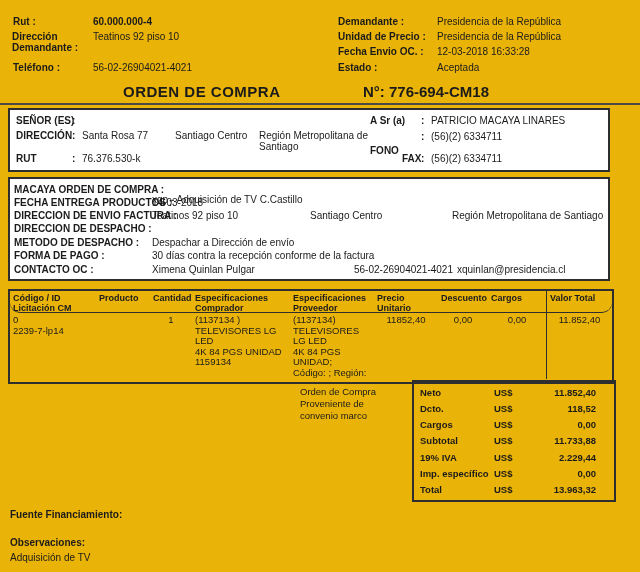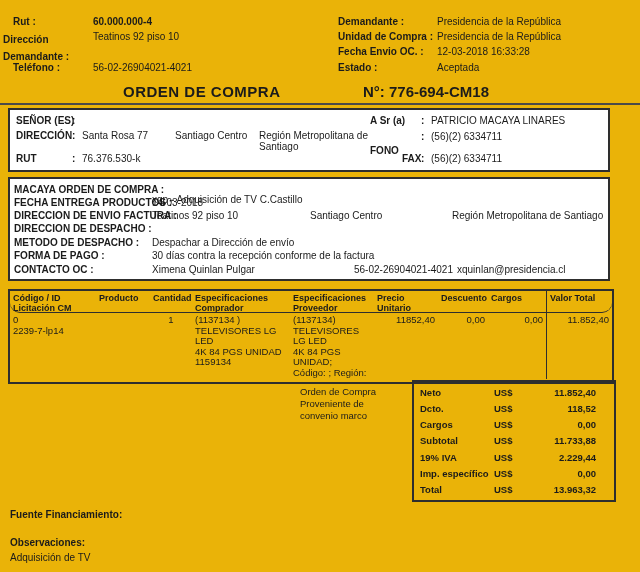--- a/index.html
+++ b/index.html
@@ -21,48 +21,48 @@
   .d-value{position:absolute;}
   
   .items{position:absolute;left:8px;top:289px;width:602px;height:91px;border:2px solid #2e2e2e;font-size:9px;}
   .t-row{display:flex;width:100%;border-radius:10px;}
   .t-head{border-bottom:1px solid #2e2e2e;height:21px;}
   .t-body{height:66px;}
   .c{padding:2px 3px;box-sizing:border-box;overflow:hidden;font-weight:bold;white-space:pre-line;line-height:10px;}
   .t-body .c{font-weight:normal;font-size:9.5px;line-height:10.5px;}
   .c0{width:86px;} .c1{width:54px;} .c2{width:42px;} .c3{width:98px;} .c4{width:84px;}
   .c5{width:64px;} .c6{width:50px;} .c7{width:58px;} .c8{width:66px;border-left:1px solid #2e2e2e;}
-  .num{text-align:right;}
+  .num{text-align:center;}
   .cen{text-align:center;}
   
   .totals{position:absolute;left:412px;top:380px;width:204px;height:122px;border:2px solid #2e2e2e;
           display:flex;flex-direction:column;justify-content:space-between;padding:5px 0;box-sizing:border-box;font-size:9.5px;}
   .tot-row{display:flex;align-items:baseline;}
   .tot-label{font-weight:bold;padding-left:6px;width:74px;}
   .tot-cur{font-weight:bold;width:52px;}
   .tot-val{font-weight:bold;flex:1;text-align:right;padding-right:18px;}
   .note{position:absolute;left:300px;top:386px;width:90px;font-size:9.5px;line-height:12px;white-space:pre-line;}
   .title-main{position:absolute;left:123px;top:83px;font-size:15px;font-weight:bold;letter-spacing:0.5px;}
   .title-num{position:absolute;left:363px;top:83px;font-size:15px;font-weight:bold;}
 </style>
 </head>
 <body>
 
 <div class="page">
 
   <div class="h-label" style="left:13px;top:16px;">Rut :</div>
   <div class="h-value b" style="left:93px;top:16px;">60.000.000-4</div>
-  <div class="h-label" style="left:3px;top:31px;width:74px;line-height:17px;">Dirección Demandante :</div>
+  <div class="h-label" style="left:12px;top:31px;width:74px;line-height:11px;">Dirección Demandante :</div>
   <div class="h-value" style="left:93px;top:31px;">Teatinos 92 piso 10</div>
   <div class="h-label" style="left:13px;top:62px;">Teléfono :</div>
   <div class="h-value" style="left:93px;top:62px;">56-02-26904021-4021</div>
 
   <div class="h-label" style="left:338px;top:16px;">Demandante :</div>
   <div class="h-value" style="left:437px;top:16px;">Presidencia de la República</div>
-  <div class="h-label" style="left:338px;top:31px;">Unidad de Compra :</div>
+  <div class="h-label" style="left:338px;top:31px;">Unidad de Precio :</div>
   <div class="h-value" style="left:437px;top:31px;">Presidencia de la República</div>
   <div class="h-label" style="left:338px;top:46px;">Fecha Envio OC. :</div>
   <div class="h-value" style="left:437px;top:46px;">12-03-2018 16:33:28</div>
   <div class="h-label" style="left:338px;top:62px;">Estado :</div>
   <div class="h-value" style="left:437px;top:62px;">Aceptada</div>
 
   <div class="title-main">ORDEN DE COMPRA</div>
   <div class="title-num">N°: 776-694-CM18</div>
   <div class="hr" style="top:103px;"></div>
 

